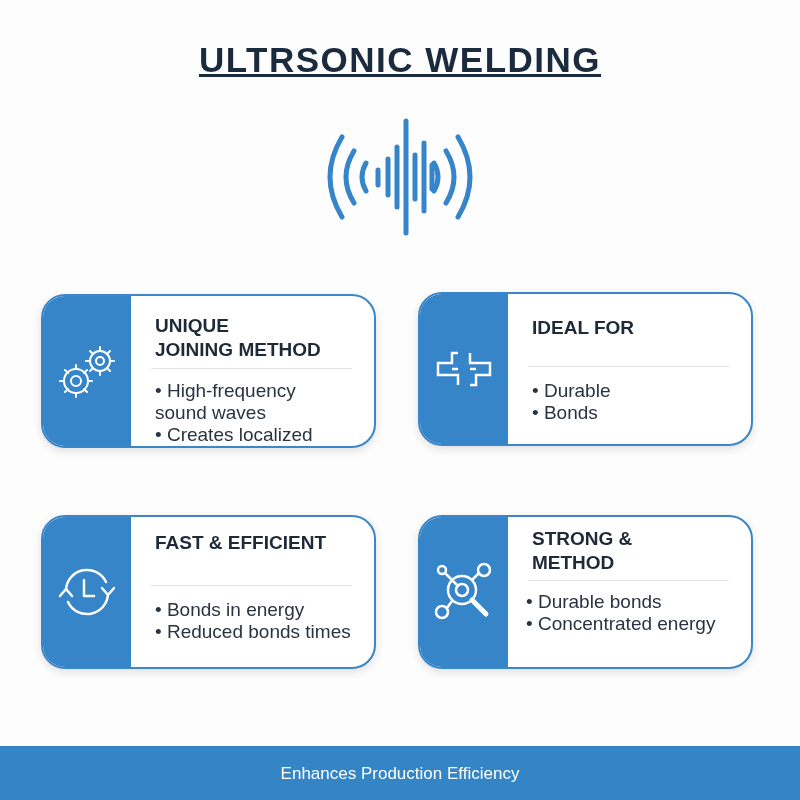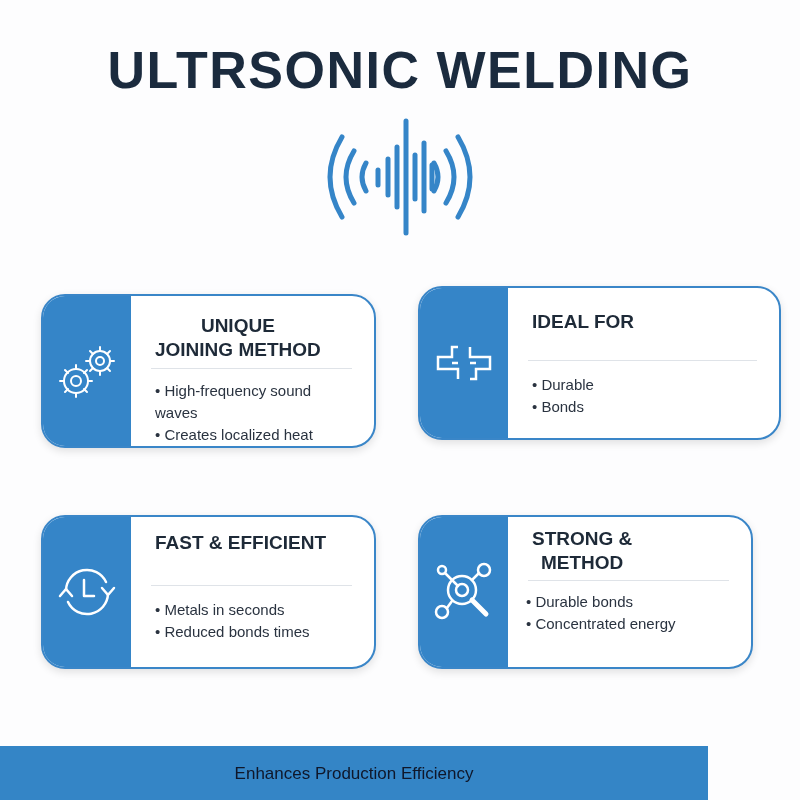--- a/index.html
+++ b/index.html
@@ -4,44 +4,44 @@
   <style>
     html, body { margin: 0; padding: 0; }
     body {
       width: 800px; height: 800px; position: relative; overflow: hidden;
       background: #fdfdfe;
       font-family: "Liberation Sans", "DejaVu Sans", sans-serif;
       color: #1c2a3b;
     }
     .title {
       position: absolute; left: 0; top: 40px; width: 800px;
-      text-align: center; font-size: 52px; font-weight: bold;
-      letter-spacing: 1.5px; color: #1b2b3e;
+      text-align: center; font-size: 35px; font-weight: bold;
+      letter-spacing: 1.5px; color: #1b2b3e; text-decoration: underline;
     }
     .hero-icon { position: absolute; left: 320px; top: 115px; width: 160px; height: 125px; }
     .card {
       position: absolute; width: 331px; height: 150px;
       border: 2px solid #3a86c8; border-radius: 24px; background: #fff;
       overflow: hidden; box-shadow: 0 3px 8px rgba(0,0,0,0.12);
     }
     .card .panel {
       position: absolute; left: 0; top: 0; bottom: 0; width: 88px;
       background: #3585c8; display: flex; align-items: center; justify-content: center;
     }
     .card .content { position: absolute; left: 104px; right: 22px; top: 0; bottom: 0; }
     .card .heading {
-      position: absolute; left: 8px; font-size: 19px; font-weight: bold; color: #1e2a38; line-height: 24px; text-align: center;
+      position: absolute; left: 8px; font-size: 19px; font-weight: bold; color: #1e2a38; line-height: 24px;
     }
     .card .divider { position: absolute; left: 4px; right: 0; height: 1px; background: #dfe3e8; }
     .card ul { position: absolute; left: 8px; margin: 0; padding: 0; list-style: none; }
-    .card li { font-size: 15px; color: #2a3340; line-height: 22px; }
+    .card li { font-size: 19px; color: #2a3340; line-height: 22px; }
     .card li::before { content: "• "; }
     .footer {
-      position: absolute; left: 0; top: 746px; width: 708px; height: 54px;
-      background: #3485c6; color: #0f172a; text-align: center; line-height: 56px; font-size: 17px;
+      position: absolute; left: 0; top: 746px; width: 800px; height: 54px;
+      background: #3485c6; color: #ffffff; text-align: center; line-height: 56px; font-size: 17px;
     }
   </style>
 </head>
 <body>
 
 <div class="title">ULTRSONIC WELDING</div>
 
 <svg class="hero-icon" viewBox="0 0 160 125" fill="none" stroke="#3585c8" stroke-width="5" stroke-linecap="round">
   <path d="M22 22 Q-2 62 22 102"></path>
   <path d="M34 36 Q18 62 34 88"></path>
@@ -93,21 +93,21 @@
       <div>JOINING METHOD</div>
     </div>
     <div class="divider" style="top:72px;"></div>
     <ul style="top:84px;">
       <li>High-frequency sound waves</li>
       <li>Creates localized heat</li>
     </ul>
   </div>
 </div>
 
-<div class="card" style="left:418px; top:286px;padding-left:28px;">
+<div class="card" style="left:418px; top:292px;">
   <div class="panel">
     <svg width="64" height="44" viewBox="0 0 64 44" fill="none" stroke="#fff" stroke-width="2.5">
       <path d="M26 6 H20 V16 H6 V28 H26 V38"></path>
       <path d="M20 22 H26"></path>
       <path d="M38 6 V16 H58 V28 H44 V38 H38"></path>
       <path d="M38 22 H44"></path>
     </svg>
   </div>
   <div class="content">
     <div class="heading" style="top:22px;">
@@ -130,21 +130,21 @@
       <path d="M48 22 L54 29 L60 22"></path>
       <path d="M30 14 V30 H40"></path>
     </svg>
   </div>
   <div class="content">
     <div class="heading" style="top:14px;">
       <div>FAST &amp; EFFICIENT</div>
     </div>
     <div class="divider" style="top:68px;"></div>
     <ul style="top:82px;">
-      <li>Metals in seconds</li>
+      <li>Bonds in energy</li>
       <li>Reduced bonds times</li>
     </ul>
   </div>
 </div>
 
 <div class="card" style="left:418px; top:515px;text-decoration:underline;">
   <div class="panel">
     <svg width="64" height="64" viewBox="0 0 64 64" fill="none" stroke="#fff" stroke-width="2.5" stroke-linecap="round">
       <circle cx="30" cy="30" r="14"></circle>
       <circle cx="30" cy="30" r="6"></circle>

